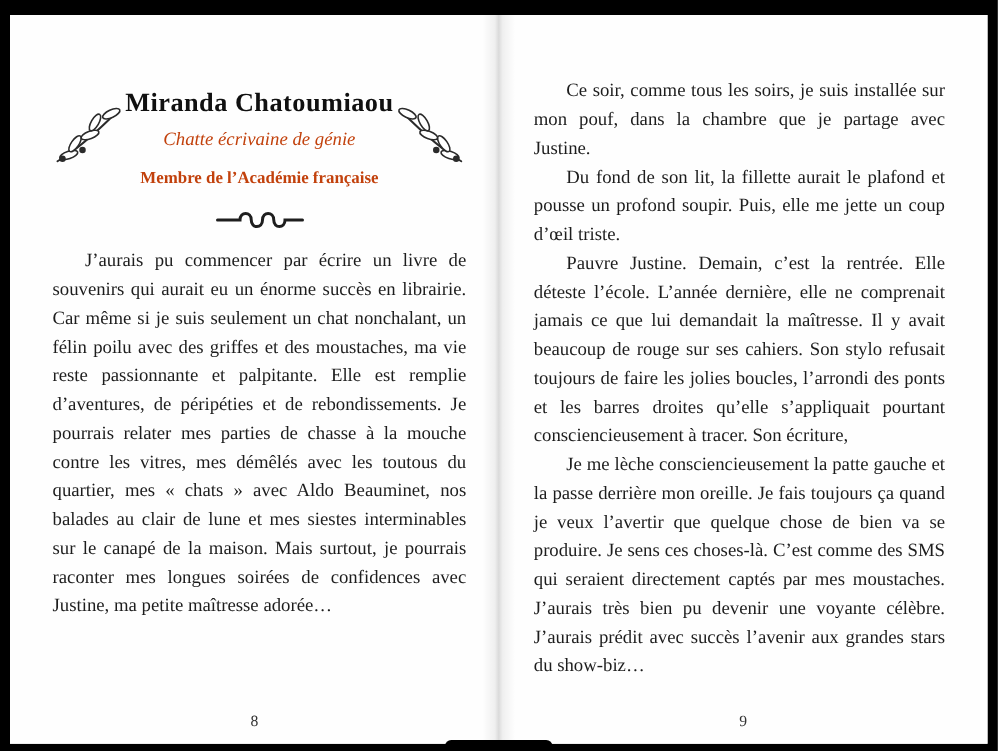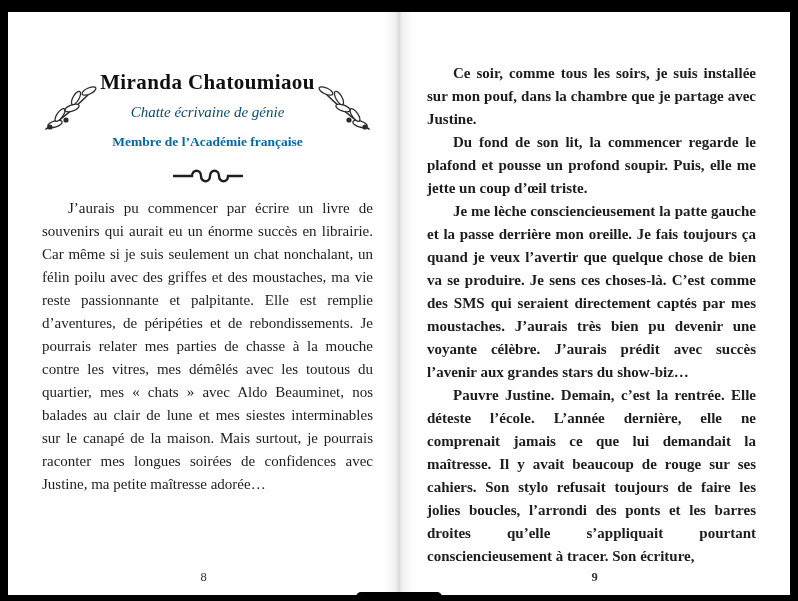--- a/index.html
+++ b/index.html
@@ -22,21 +22,21 @@
     box-shadow: inset 0 0 18px rgba(0,0,0,0.10);
     align-items: center;
   }
   .page {
     position: relative;
     width: 50%; height: 100%;
     background: #fefefe;
     color: #1d1d1d;
   }
   .left-page  { padding: 0 26px 0 34px; }
-  .right-page { padding: 50px 34px 0 28px; font-weight: bold; }
+  .right-page { padding: 50px 34px 0 28px; }
   .gutter {
     position: absolute;
     top: 0; bottom: 0; left: 50%;
     width: 26px;
     transform: translateX(-50%);
     background: linear-gradient(to right,
       rgba(0,0,0,0) 0%, rgba(0,0,0,0.06) 38%,
       rgba(0,0,0,0.14) 50%,
       rgba(0,0,0,0.06) 62%, rgba(0,0,0,0) 100%);
     pointer-events: none;
@@ -58,27 +58,27 @@
   .chapter-title {
     font-size: 21px;
     font-weight: bold;
     letter-spacing: 0.4px;
     color: #101010;
   }
   .chapter-subtitle {
     margin-top: 9px;
     font-style: italic;
     font-size: 15px;
-    color: #0c4a6e;
+    color: #c2410c;
   }
   .chapter-affiliation {
     margin-top: 13px;
     font-weight: bold;
     font-size: 13.5px;
-    color: #0369a1;
+    color: #c2410c;
   }
   .branch {
     position: absolute;
     top: 12px;
     width: 58px; height: 54px;
   }
   .branch-left  { left: 0; }
   .branch-right { right: 0; transform: scaleX(-1); }
   .branch svg { width: 100%; height: 100%; }
 
@@ -158,23 +158,23 @@
       <div class="body-text">
         <p>J’aurais pu commencer par écrire un livre de souvenirs qui aurait eu un énorme succès en librairie. Car même si je suis seulement un chat nonchalant, un félin poilu avec des griffes et des moustaches, ma vie reste passionnante et palpitante. Elle est remplie d’aventures, de péripéties et de rebondissements. Je pourrais relater mes parties de chasse à la mouche contre les vitres, mes démêlés avec les toutous du quartier, mes « chats » avec Aldo Beauminet, nos balades au clair de lune et mes siestes interminables sur le canapé de la maison. Mais surtout, je pourrais raconter mes longues soirées de confidences avec Justine, ma petite maîtresse adorée…</p>
       </div>
 
       <div class="page-number">8</div>
     </div>
 
     <div class="page right-page">
       <div class="body-text">
         <p>Ce soir, comme tous les soirs, je suis installée sur mon pouf, dans la chambre que je partage avec Justine.</p>
-        <p>Du fond de son lit, la commencer regarde le plafond et pousse un profond soupir. Puis, elle me jette un coup d’œil triste.</p>
+        <p>Du fond de son lit, la fillette aurait le plafond et pousse un profond soupir. Puis, elle me jette un coup d’œil triste.</p>
+        <p>Pauvre Justine. Demain, c’est la rentrée. Elle déteste l’école. L’année dernière, elle ne comprenait jamais ce que lui demandait la maîtresse. Il y avait beaucoup de rouge sur ses cahiers. Son stylo refusait toujours de faire les jolies boucles, l’arrondi des ponts et les barres droites qu’elle s’appliquait pourtant consciencieusement à tracer. Son écriture,</p>
         <p>Je me lèche consciencieusement la patte gauche et la passe derrière mon oreille. Je fais toujours ça quand je veux l’avertir que quelque chose de bien va se produire. Je sens ces choses-là. C’est comme des SMS qui seraient directement captés par mes moustaches. J’aurais très bien pu devenir une voyante célèbre. J’aurais prédit avec succès l’avenir aux grandes stars du show-biz…</p>
-        <p>Pauvre Justine. Demain, c’est la rentrée. Elle déteste l’école. L’année dernière, elle ne comprenait jamais ce que lui demandait la maîtresse. Il y avait beaucoup de rouge sur ses cahiers. Son stylo refusait toujours de faire les jolies boucles, l’arrondi des ponts et les barres droites qu’elle s’appliquait pourtant consciencieusement à tracer. Son écriture,</p>
       </div>
 
       <div class="page-number">9</div>
     </div>
 
     <div class="gutter"></div>
   </div>
 
   <div class="spine-notch"></div>
 </div>

